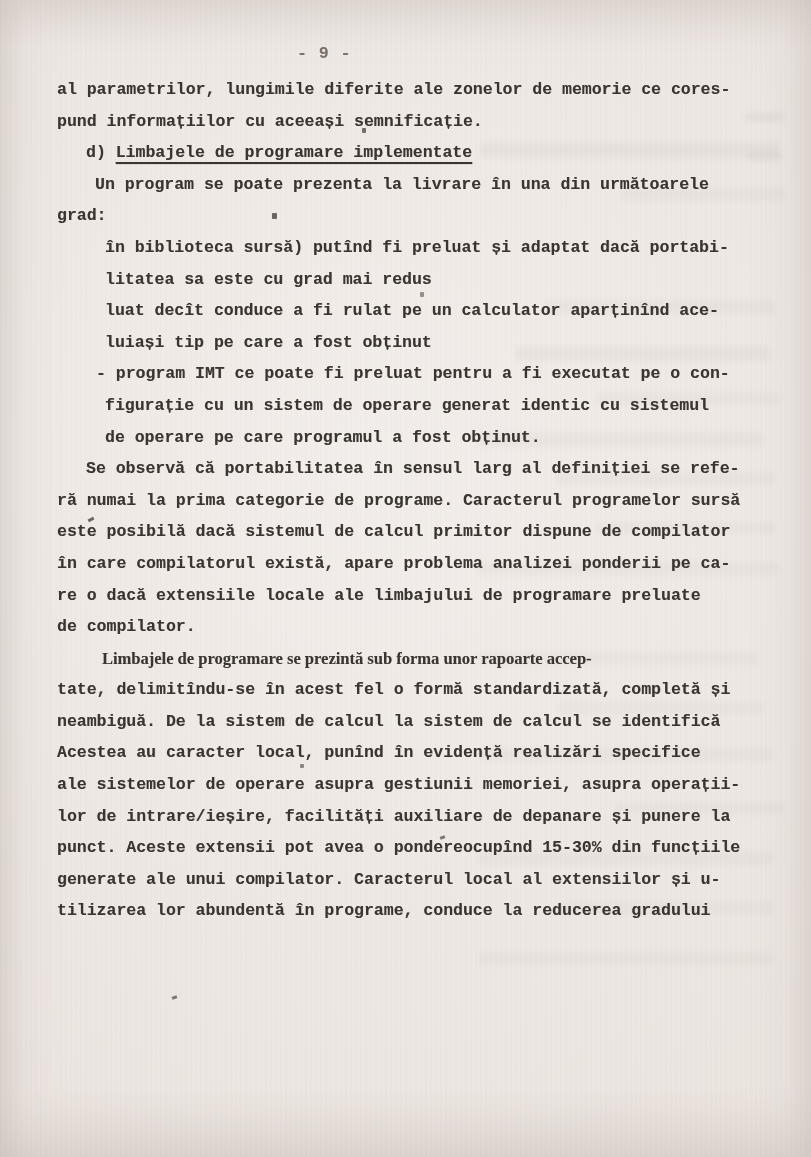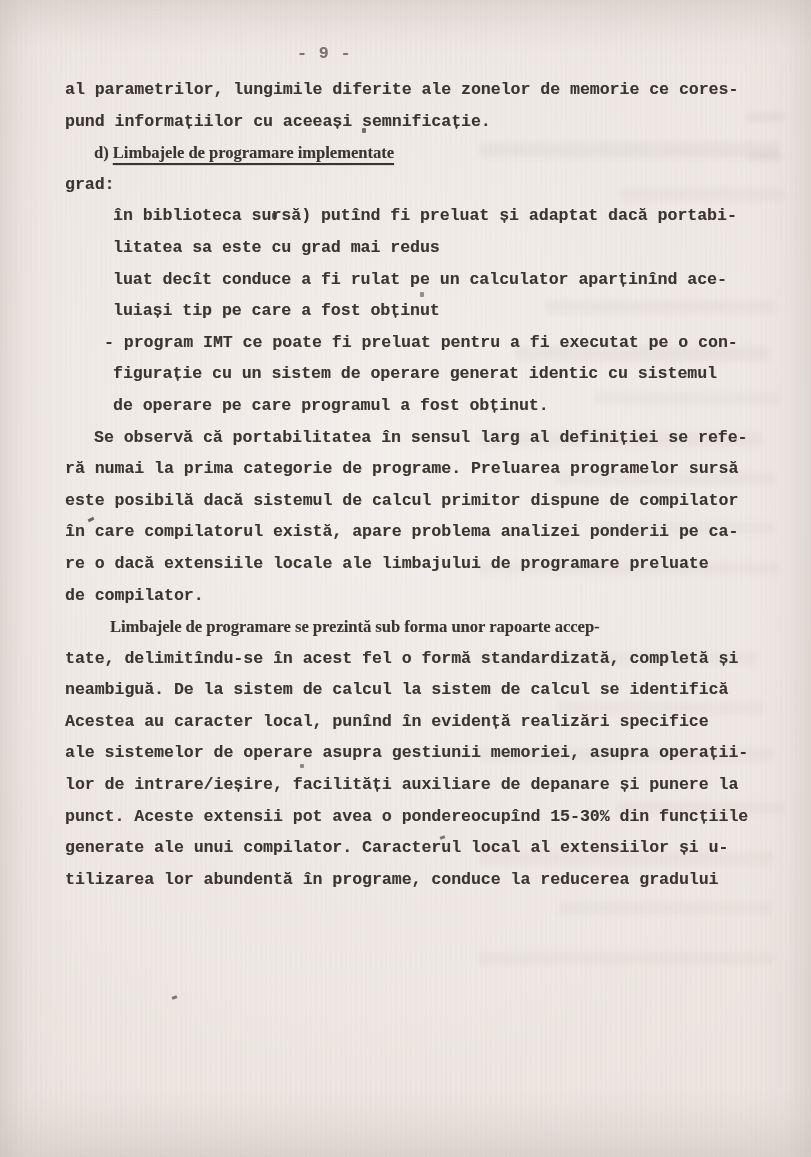--- a/index.html
+++ b/index.html
@@ -23,22 +23,22 @@
     position:absolute;top:44px;left:297px;
     font-size:16.5px;font-weight:700;letter-spacing:1px;white-space:pre;
     color:#7b736b;
     text-shadow:.3px .3px 0 rgba(123,115,107,.4);
   }
   .text-block{
     position:absolute;left:57px;top:74px;width:710px;
     font-size:16.5px;font-weight:700;color:#3a352f;
     text-shadow:.3px .3px 0 rgba(58,53,47,.35);
   }
-  .line{height:31.6px;line-height:31.6px;white-space:pre;margin-left:8px;}
-  .line.heading{padding-left:29px;font-family:Liberation Serif, serif;}
+  .line{height:31.6px;line-height:31.6px;white-space:pre;}
+  .line.heading{padding-left:29px;}
   .line.indent-sm{padding-left:29px;}
   .line.indent-md{padding-left:38px;}
   .line.indent-lg{padding-left:45px;font-family:Liberation Serif, serif;}
   .line.bullet{padding-left:39px;}
   .line.cont{padding-left:48px;}
   .underline{
     text-decoration:underline;
     text-decoration-thickness:2px;
     text-underline-offset:4.5px;
   }
@@ -103,30 +103,31 @@
 <div class="speck s5"></div>
 <div class="speck s6"></div>
 <div class="speck s7"></div>
 
 <div class="page-number">- 9 -</div>
 
 <div class="text-block">
     <div class="line body">al parametrilor, lungimile diferite ale zonelor de memorie ce cores-</div>
     <div class="line body">pund informațiilor cu aceeași semnificație.</div>
     <div class="line heading"><span>d) </span><span class="underline">Limbajele de programare implementate</span></div>
+    <div class="line indent-md">Un program se poate prezenta la livrare în una din următoarele</div>
     <div class="line body">grad:</div>
     <div class="line cont">în biblioteca sursă) putînd fi preluat și adaptat dacă portabi-</div>
     <div class="line cont">litatea sa este cu grad mai redus</div>
     <div class="line cont">luat decît conduce a fi rulat pe un calculator aparținînd ace-</div>
     <div class="line cont">luiași tip pe care a fost obținut</div>
     <div class="line bullet">- program IMT ce poate fi preluat pentru a fi executat pe o con-</div>
     <div class="line cont">figurație cu un sistem de operare generat identic cu sistemul</div>
     <div class="line cont">de operare pe care programul a fost obținut.</div>
     <div class="line indent-sm">Se observă că portabilitatea în sensul larg al definiției se refe-</div>
-    <div class="line body">ră numai la prima categorie de programe. Preluarea programelor sursă</div>
+    <div class="line body">ră numai la prima categorie de programe. Caracterul programelor sursă</div>
     <div class="line body">este posibilă dacă sistemul de calcul primitor dispune de compilator</div>
     <div class="line body">în care compilatorul există, apare problema analizei ponderii pe ca-</div>
     <div class="line body">re o dacă extensiile locale ale limbajului de programare preluate</div>
     <div class="line body">de compilator.</div>
     <div class="line indent-lg">Limbajele de programare se prezintă sub forma unor rapoarte accep-</div>
     <div class="line body">tate, delimitîndu-se în acest fel o formă standardizată, completă și</div>
     <div class="line body">neambiguă. De la sistem de calcul la sistem de calcul se identifică</div>
     <div class="line body">Acestea au caracter local, punînd în evidență realizări specifice</div>
     <div class="line body">ale sistemelor de operare asupra gestiunii memoriei, asupra operații-</div>
     <div class="line body">lor de intrare/ieșire, facilități auxiliare de depanare și punere la</div>

